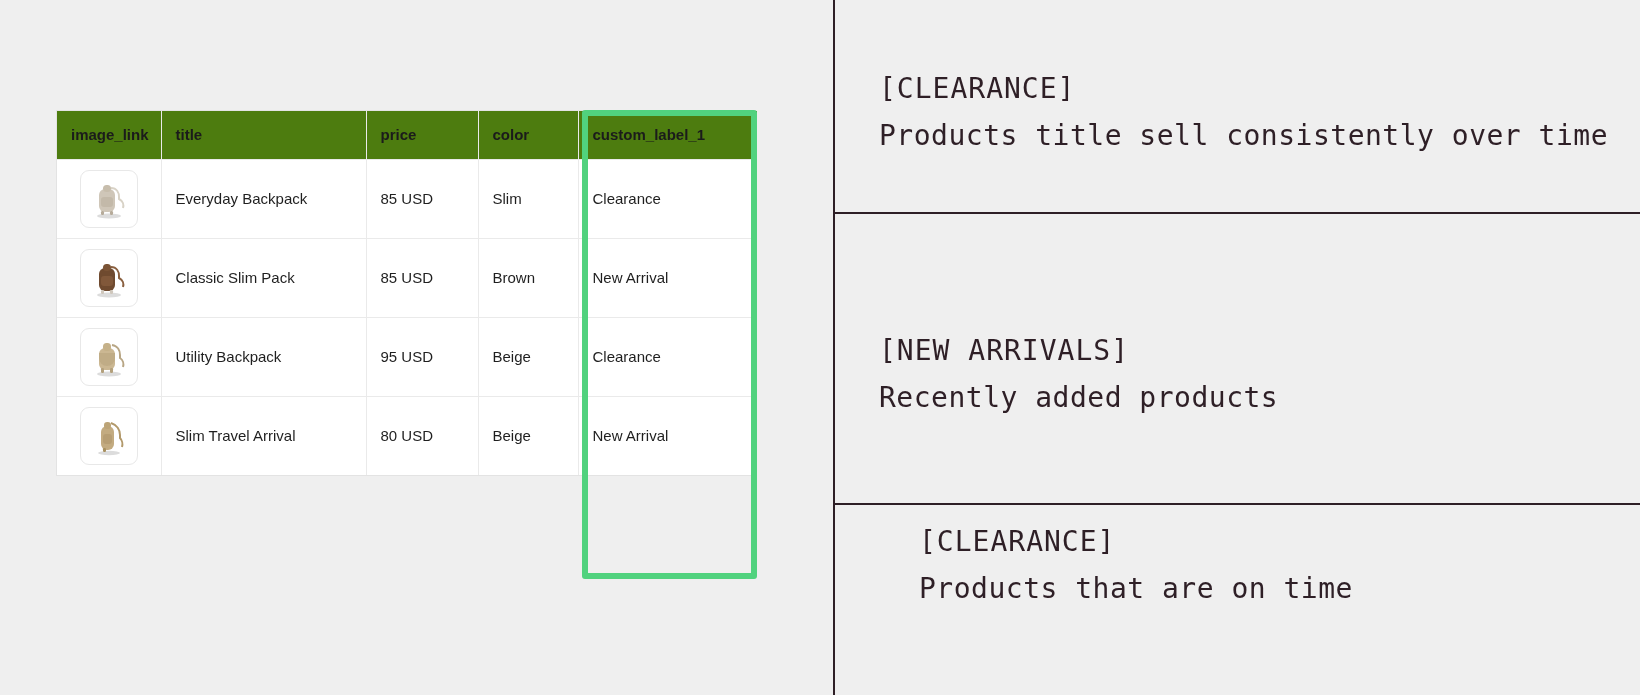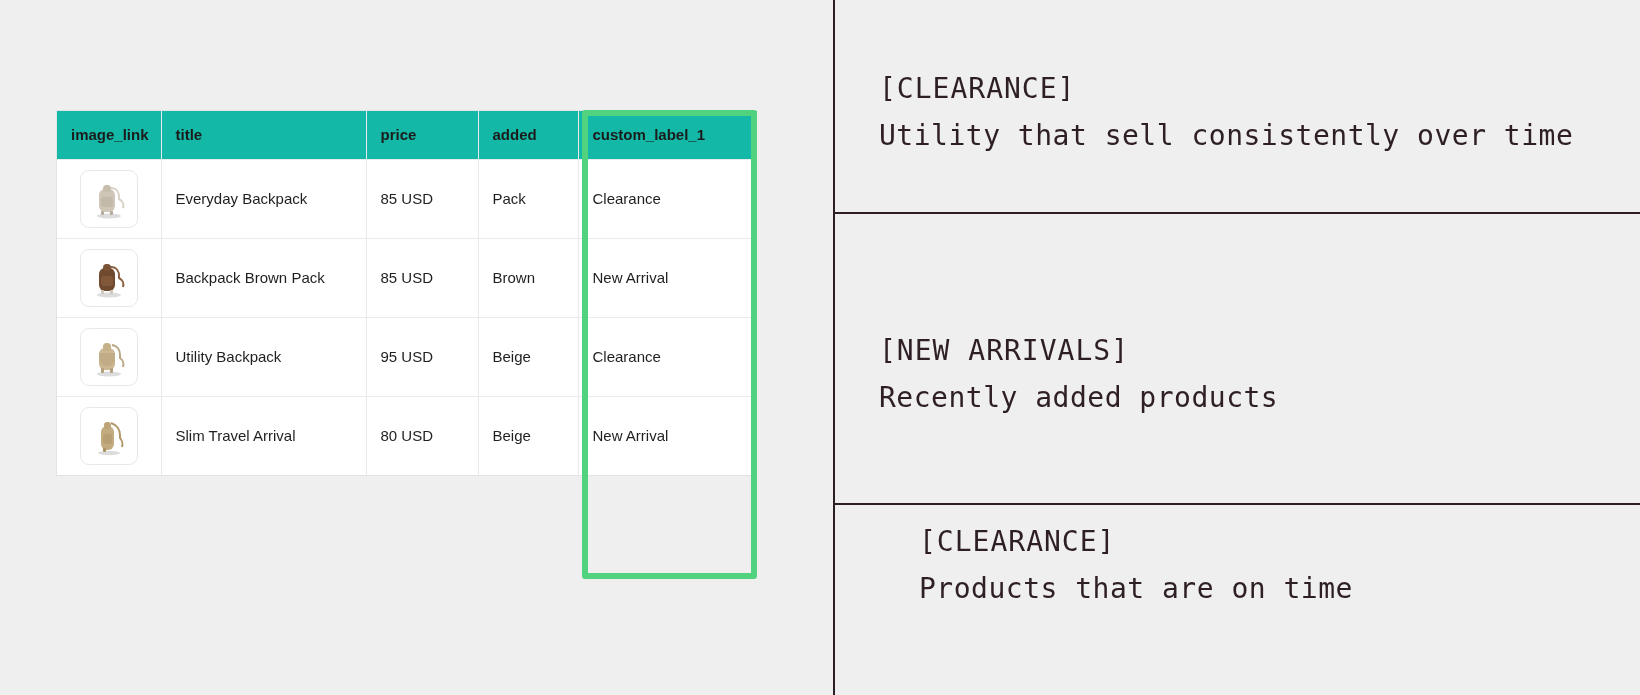--- a/index.html
+++ b/index.html
@@ -34,21 +34,21 @@
   }
   table.feed tr > :last-child { border-right: none; }
   table.feed tbody tr:last-child td { border-bottom: none; }
 
   thead th {
     height: 48px;
     padding: 12px 14px;
     font-size: 15px;
     font-weight: bold;
     color: #1b1b1b;
-    background: #14b8a6;
+    background: #4d7c0f;
   }
   tbody td {
     height: 79px;
     padding: 12px 14px;
     font-size: 15px;
     color: #1f1f1f;
     background: #ffffff;
   }
   .c-img   { width: 104px; }
   .c-title { width: 205px; }
@@ -123,21 +123,21 @@
 
 <div id="root">
 
   <div class="table-wrap">
     <table class="feed">
       <thead>
         <tr>
           <th class="c-img">image_link</th>
           <th class="c-title">title</th>
           <th class="c-price">price</th>
-          <th class="c-color">added</th>
+          <th class="c-color">color</th>
           <th class="c-label">custom_label_1</th>
         </tr>
       </thead>
       <tbody>
 
         <tr>
           <td class="c-img">
             <div class="thumb">
               <svg width="44" height="44" viewBox="0 0 44 44" aria-hidden="true">
                 <ellipse cx="22" cy="39" rx="12" ry="2.4" fill="#dcdcdc"></ellipse>
@@ -145,39 +145,39 @@
                 <rect x="12" y="12" width="16" height="23" rx="6" fill="#cfc6b8"></rect>
                 <rect x="14" y="20" width="12" height="10" rx="3" fill="#c3b9a9"></rect>
                 <rect x="16" y="8" width="8" height="7" rx="3.5" fill="#c7bdac"></rect>
                 <rect x="14" y="34" width="3" height="4" rx="1.2" fill="#b6ab9a"></rect>
                 <rect x="23" y="34" width="3" height="4" rx="1.2" fill="#b6ab9a"></rect>
               </svg>
             </div>
           </td>
           <td class="c-title">Everyday Backpack</td>
           <td class="c-price">85 USD</td>
-          <td class="c-color">Pack</td>
+          <td class="c-color">Slim</td>
           <td class="c-label">Clearance</td>
         </tr>
 
         <tr>
           <td class="c-img">
             <div class="thumb">
               <svg width="44" height="44" viewBox="0 0 44 44" aria-hidden="true">
                 <ellipse cx="22" cy="39" rx="12" ry="2.4" fill="#dcdcdc"></ellipse>
                 <path d="M24 11c6 0 8 5 8 9v2c4 2 5 6 4 9" stroke="#8a6040" stroke-width="2" fill="none"></path>
                 <rect x="12" y="12" width="16" height="23" rx="6" fill="#6f4a2f"></rect>
                 <rect x="14" y="20" width="12" height="10" rx="3" fill="#81583a"></rect>
                 <rect x="16" y="8" width="8" height="7" rx="3.5" fill="#7a5335"></rect>
                 <rect x="14" y="34" width="3" height="4" rx="1.2" fill="#cfc7bc"></rect>
                 <rect x="23" y="34" width="3" height="4" rx="1.2" fill="#cfc7bc"></rect>
               </svg>
             </div>
           </td>
-          <td class="c-title">Backpack Brown Pack</td>
+          <td class="c-title">Classic Slim Pack</td>
           <td class="c-price">85 USD</td>
           <td class="c-color">Brown</td>
           <td class="c-label">New Arrival</td>
         </tr>
 
         <tr>
           <td class="c-img">
             <div class="thumb">
               <svg width="44" height="44" viewBox="0 0 44 44" aria-hidden="true">
                 <ellipse cx="22" cy="39" rx="12" ry="2.4" fill="#dcdcdc"></ellipse>
@@ -220,21 +220,21 @@
     </table>
   </div>
 
   <div class="highlight-box"></div>
 
   <div class="legend">
 
     <div class="legend-item lg-0 sep">
       <div class="lg-inner">
         <div class="lg-tag">[CLEARANCE]</div>
-        <div class="lg-desc">Utility that sell consistently over time</div>
+        <div class="lg-desc">Products title sell consistently over time</div>
       </div>
     </div>
 
     <div class="legend-item lg-1 sep">
       <div class="lg-inner">
         <div class="lg-tag">[NEW ARRIVALS]</div>
         <div class="lg-desc">Recently added products</div>
       </div>
     </div>
 

